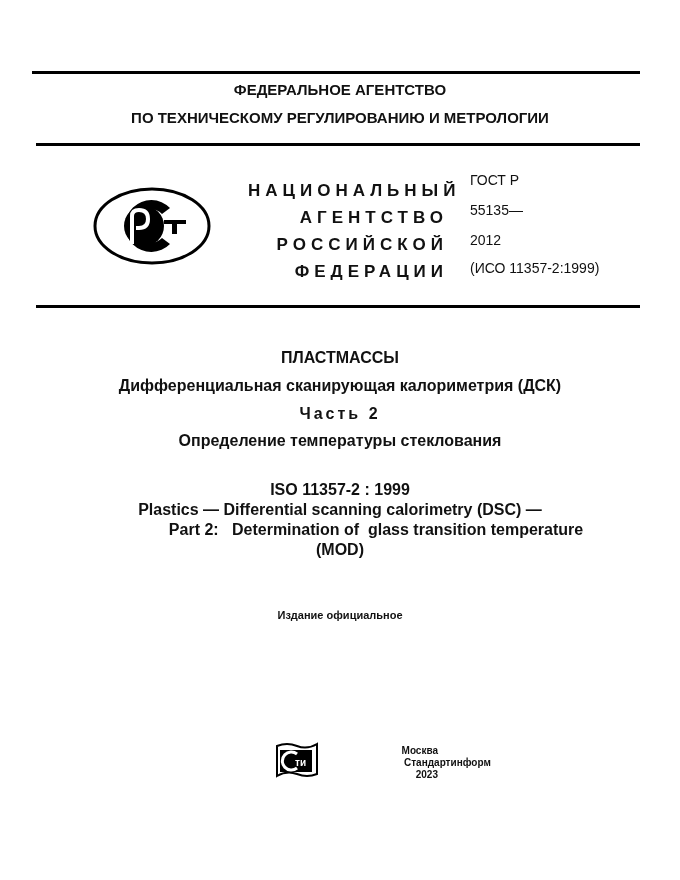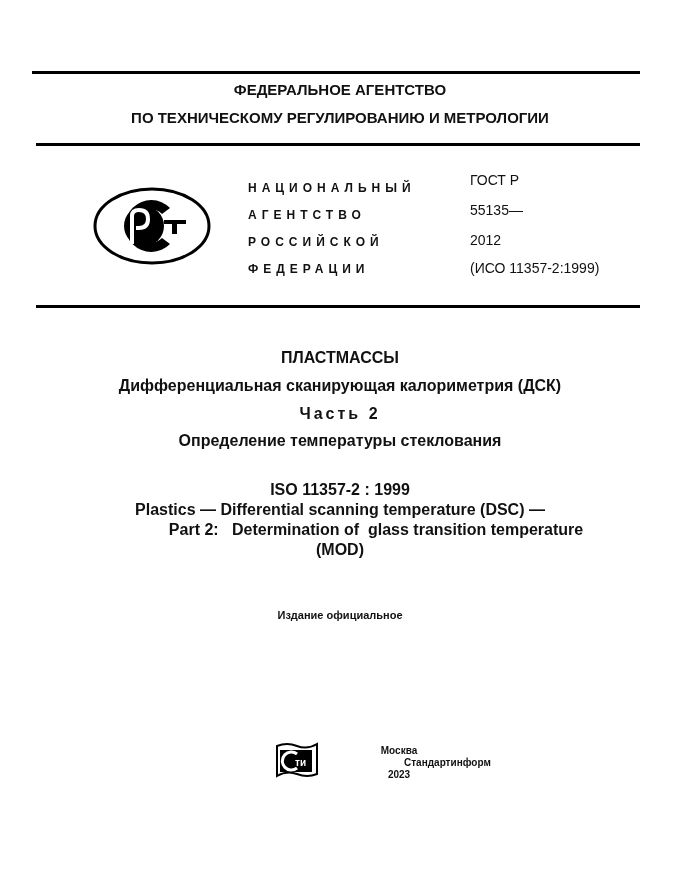--- a/index.html
+++ b/index.html
@@ -1,26 +1,26 @@
 <!DOCTYPE html>
 <html><head>
 <meta charset="utf-8">
 <style>
   html, body { margin:0; padding:0; background:#ffffff; }
   body { width:680px; height:880px; position:relative; font-family:"Liberation Sans", sans-serif; color:#111; overflow:hidden; }
   .rule { position:absolute; background:#000; }
   .abs { position:absolute; }
   .center { position:absolute; left:0; width:680px; text-align:center; font-weight:bold; }
   .agency { font-size:15px; }
-  .nat { position:absolute; width:200px; text-align:left; font-weight:bold; font-size:12px; letter-spacing:5px; }
+  .nat { position:absolute; width:200px; text-align:right; font-weight:bold; font-size:17px; letter-spacing:5px; }
   .gost { position:absolute; left:470px; font-weight:normal; font-size:14px; }
   .t15 { font-size:16px; }
   .spaced { letter-spacing:3px; }
   .small { font-size:11px; }
-  .pub { position:absolute; left:360px; width:78px; text-align:center; font-weight:bold; font-size:10px; line-height:12px; }
+  .pub { position:absolute; left:360px; width:78px; text-align:right; font-weight:bold; font-size:10px; line-height:12px; }
 </style>
 </head>
 <body>
 
 <div class="rule" style="left:32px; top:71px; width:608px; height:3px;"></div>
 
 <div class="center agency" style="top:81px;">ФЕДЕРАЛЬНОЕ АГЕНТСТВО</div>
 <div class="center agency" style="top:109px;">ПО ТЕХНИЧЕСКОМУ РЕГУЛИРОВАНИЮ И МЕТРОЛОГИИ</div>
 
 <div class="rule" style="left:36px; top:143px; width:604px; height:3px;"></div>
@@ -50,21 +50,21 @@
 <div class="gost" style="top:260px;">(ИСО 11357-2:1999)</div>
 
 <div class="rule" style="left:36px; top:305px; width:604px; height:3px;"></div>
 
 <div class="center t15" style="top:349px;">ПЛАСТМАССЫ</div>
 <div class="center t15" style="top:377px;">Дифференциальная сканирующая калориметрия (ДСК)</div>
 <div class="center t15 spaced" style="top:405px;">Часть 2</div>
 <div class="center t15" style="top:432px;">Определение температуры стеклования</div>
 
 <div class="center t15" style="top:481px;">ISO 11357-2 : 1999</div>
-<div class="center t15" style="top:501px;">Plastics — Differential scanning temperature (DSC) —</div>
+<div class="center t15" style="top:501px;">Plastics — Differential scanning calorimetry (DSC) —</div>
 <div class="center t15" style="top:521px; white-space:pre;padding-left:36px;">Part 2:   Determination of  glass transition temperature</div>
 <div class="center t15" style="top:541px;">(MOD)</div>
 
 <div class="center small" style="top:609px;">Издание официальное</div>
 
 <div class="abs" style="left:275px; top:742px; width:44px; height:36px;">
   <svg width="44" height="36" viewBox="0 0 44 36">
     <path d="M2 4 Q12 0 22 4 Q32 8 42 2 L42 32 Q32 36 22 32 Q12 28 2 34 Z" fill="#fff" stroke="#000" stroke-width="2"></path>
     <rect x="5" y="8" width="32" height="22" fill="#000"></rect>
     <path d="M22 12 A9 9 0 1 0 22 26" fill="none" stroke="#fff" stroke-width="3"></path>

